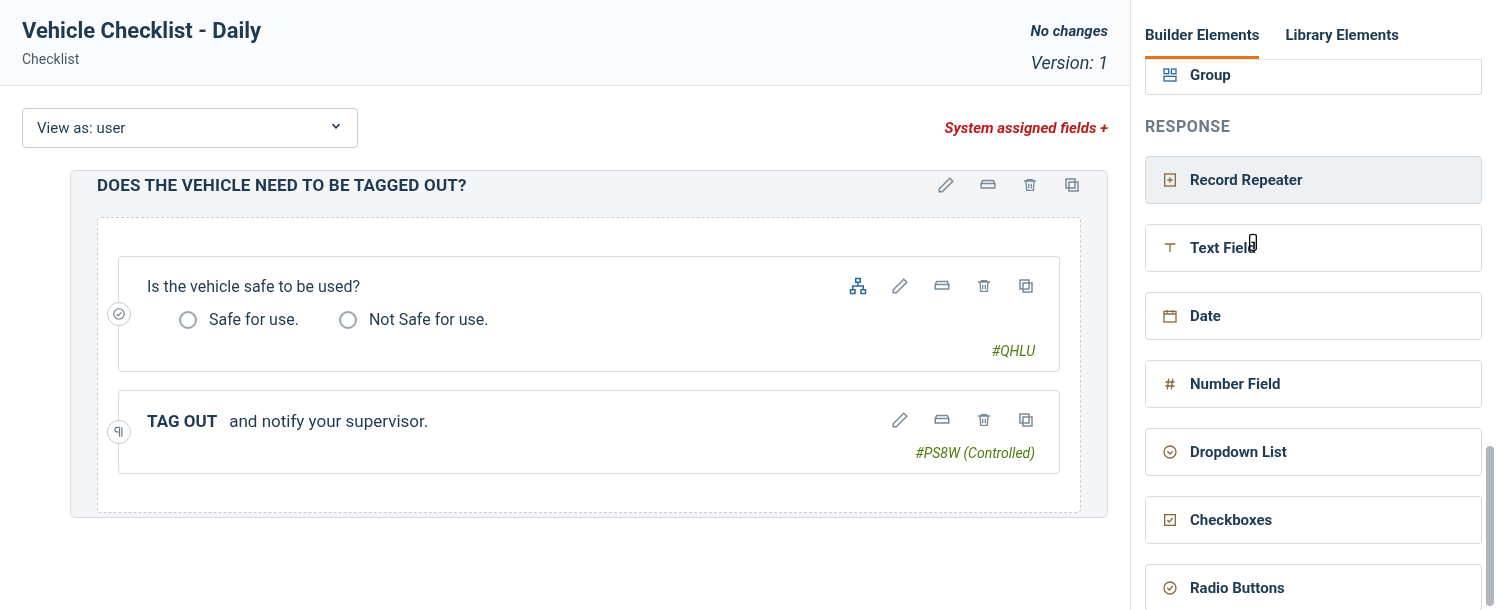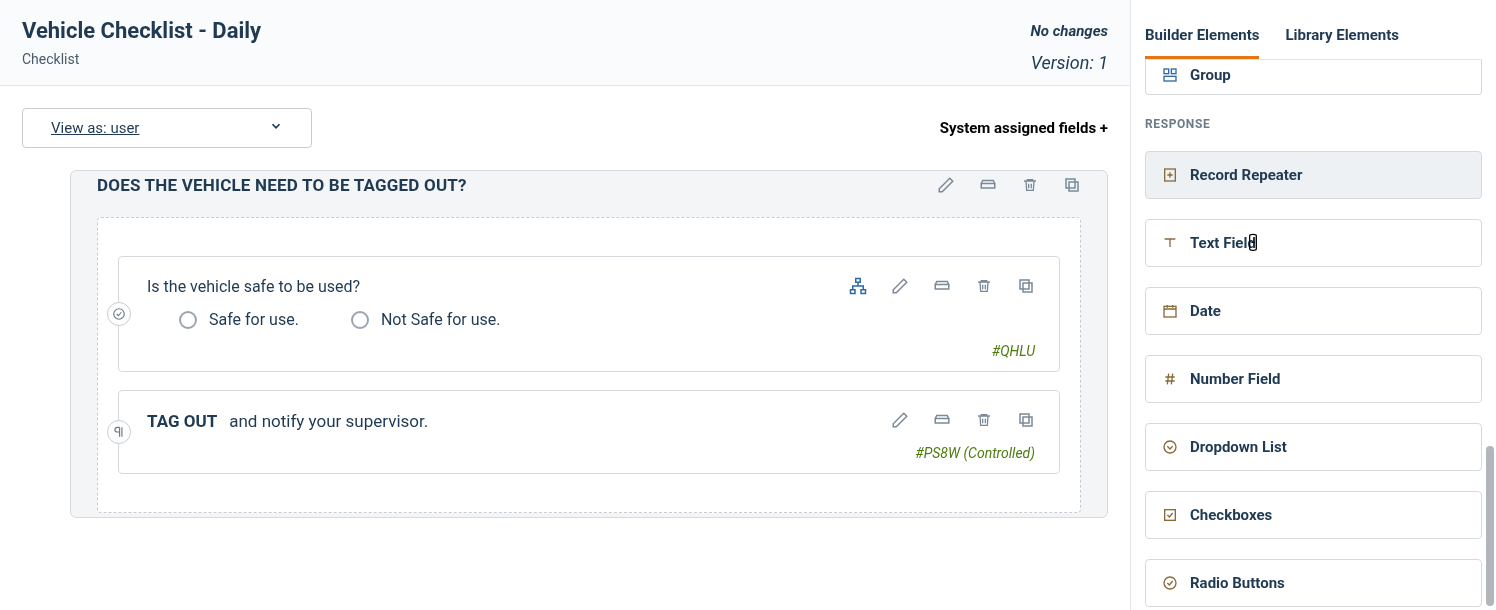--- a/index.html
+++ b/index.html
@@ -45,37 +45,37 @@
   .header-right .version { font-size: 18px; margin-top: 12px; }
   .toolbar {
     display: flex;
     justify-content: space-between;
     align-items: center;
     padding: 22px 22px 0 22px;
   }
   .viewas {
     border: 1px solid #c8ccd0;
     border-radius: 4px;
-    padding: 10px 28px;
-    width: 290px;
+    padding: 10px 14px;
+    width: 336px;
     display: flex;
     justify-content: space-between;
     align-items: center;
     font-size: 15px;
     color: #1f3a52;
     cursor: pointer;
     background: #fff;
-    text-decoration: underline;
   }
   .viewas .chev { color: #1f3a52; }
   .sys-fields {
-    color: #000000;
+    color: #b91c1c;
     font-weight: 700;
     font-size: 15px;
     cursor: pointer;
+    font-style: italic;
   }
   .canvas {
     padding: 22px;
     flex: 1;
     overflow: hidden;
   }
   .section {
     border: 1px solid #d6dade;
     border-radius: 6px;
     background: #f3f5f7;
@@ -120,21 +120,21 @@
     border-radius: 50%;
     border: 1px solid #c8ccd0;
     background: #fff;
     display: flex;
     align-items: center;
     justify-content: center;
     color: #6a7a88;
   }
   .card-top { display: flex; justify-content: space-between; align-items:flex-start;}
   .q-text { font-size: 16px; color: #1f3a52; margin-bottom: 14px; }
-  .options { display: flex; gap: 52px; padding-left: 32px; }
+  .options { display: flex; gap: 40px; padding-left: 32px; }
   .opt { display: flex; align-items: center; gap: 12px; font-size: 16px; color: #1f3a52; }
   .radio {
     width: 18px; height: 18px; border: 2px solid #9aa5af; border-radius: 50%;
   }
   .card-foot { text-align: right; font-style: italic; color: #4d7c0f; font-size: 14px; margin-top: 14px;}
   .card2-text { font-size: 17px; color: #1f3a52; display:flex; align-items:center; gap:12px;}
   .card2-text .bold { font-weight: 700; }
 
   
   .sidebar {
@@ -172,21 +172,21 @@
     color: #1f3a52;
     cursor: grab;
     background:#fff;
   }
   .pal-item.hover { background: #eef1f3; }
   .pal-item.partial-top { border-radius: 0 0 4px 4px; border-top:none; margin-top:0; padding-top:6px; padding-bottom:10px;}
   .pal-item.partial-bot { border-radius: 4px 4px 0 0; border-bottom:none; padding-bottom:4px;}
   .pal-icon { width: 16px; height: 16px; display:inline-flex; align-items:center; justify-content:center; color:#8a6a3a;}
   .pal-icon.blue { color:#2d6aa3; }
   .sec-label {
-    font-size: 12px;
+    font-size: 16px;
     font-weight: 700;
     letter-spacing: 0.6px;
     color: #6a7a88;
     margin-top: 22px;
   }
   .scrollbar-track {
     position:absolute;
     right:2px;
     top:76px;
     bottom:0;

